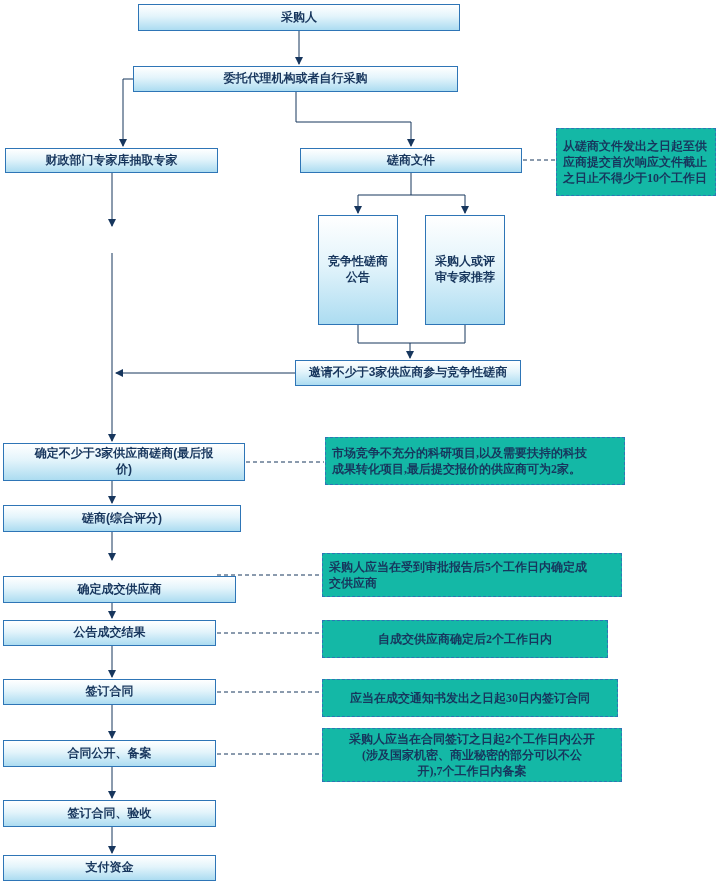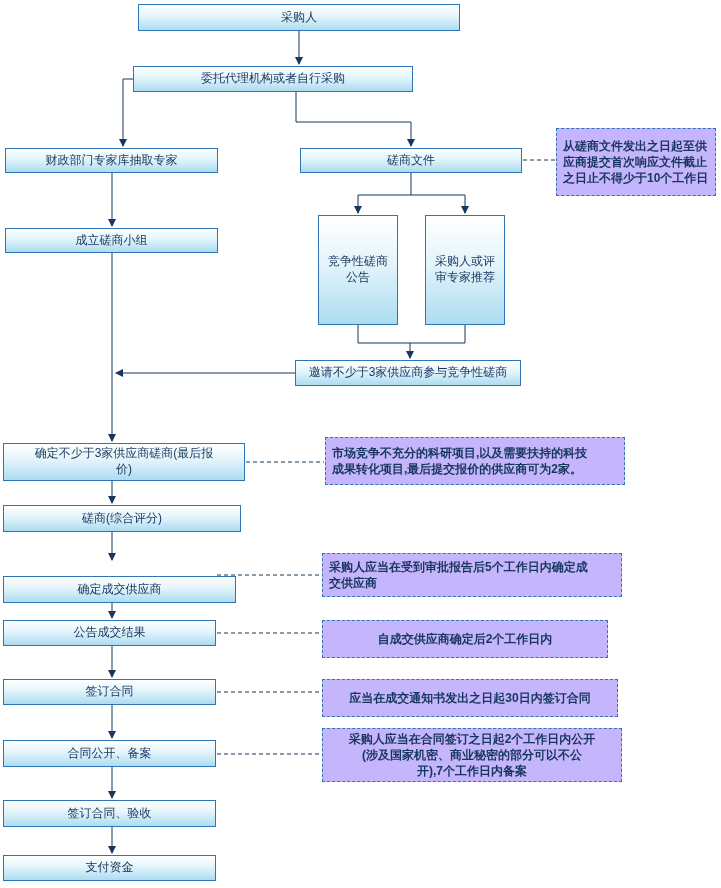--- a/index.html
+++ b/index.html
@@ -8,30 +8,30 @@
     font-family:"Liberation Sans","DejaVu Sans",sans-serif;overflow:hidden;
   }
   .wires{position:absolute;left:0;top:0;}
   .w{fill:none;stroke:#17365D;stroke-width:1;}
   .arrow{marker-end:url(#arr);}
   .dash{stroke-dasharray:4 3;}
   .node{
     position:absolute;box-sizing:border-box;
     border:1px solid #2E75B6;
     background:linear-gradient(180deg,#FFFFFF 0%,#E3F4FB 45%,#ACDCF1 100%);
-    color:#17365D;font-weight:normal;font-size:12px;line-height:1.3;
+    color:#17365D;font-weight:bold;font-size:12px;line-height:1.3;
     display:flex;align-items:center;justify-content:center;
     text-align:center;white-space:pre-line;padding:1px 4px;
   }
   .note{
     position:absolute;box-sizing:border-box;
-    border:1px dashed #2E75B6;background:#c4b5fd;
+    border:1px dashed #2E75B6;background:#14b8a6;
     color:#17365D;font-weight:bold;font-size:12px;line-height:1.35;
     display:flex;align-items:center;justify-content:center;
-    text-align:center;white-space:pre-line;padding:18px 6px;
+    text-align:center;white-space:pre-line;padding:18px 6px;font-family:Liberation Serif, serif;
   }
   .note.left{justify-content:flex-start;text-align:left;}
 </style>
 </head>
 <body>
 
 <div class="canvas">
 
   <svg class="wires" width="721" height="888">
     <defs>
@@ -63,27 +63,26 @@
     <polyline class="w dash" points="523,160 555,160"></polyline>
     <polyline class="w dash" points="246,462 324,462"></polyline>
     <polyline class="w dash" points="217,575 321,575"></polyline>
     <polyline class="w dash" points="217,633 321,633"></polyline>
     <polyline class="w dash" points="217,692 321,692"></polyline>
     <polyline class="w dash" points="217,754 321,754"></polyline>
   </svg>
 
   <div class="node" style="left:138px;top:4px;width:322px;height:27px">采购人</div>
 
-  <div class="node" style="left:133px;top:66px;width:280px;height:26px">委托代理机构或者自行采购</div>
+  <div class="node" style="left:133px;top:66px;width:325px;height:26px">委托代理机构或者自行采购</div>
 
   <div class="node" style="left:5px;top:148px;width:213px;height:25px">财政部门专家库抽取专家</div>
 
   <div class="node" style="left:300px;top:148px;width:222px;height:25px">磋商文件</div>
 
-  <div class="node" style="left:5px;top:228px;width:213px;height:25px">成立磋商小组</div>
 
   <div class="node" style="left:318px;top:215px;width:80px;height:110px">竞争性磋商
 公告</div>
 
   <div class="node" style="left:425px;top:215px;width:80px;height:110px">采购人或评
 审专家推荐</div>
 
   <div class="node" style="left:295px;top:360px;width:226px;height:26px">邀请不少于3家供应商参与竞争性磋商</div>
 
   <div class="node" style="left:3px;top:443px;width:242px;height:38px">确定不少于3家供应商磋商(最后报

